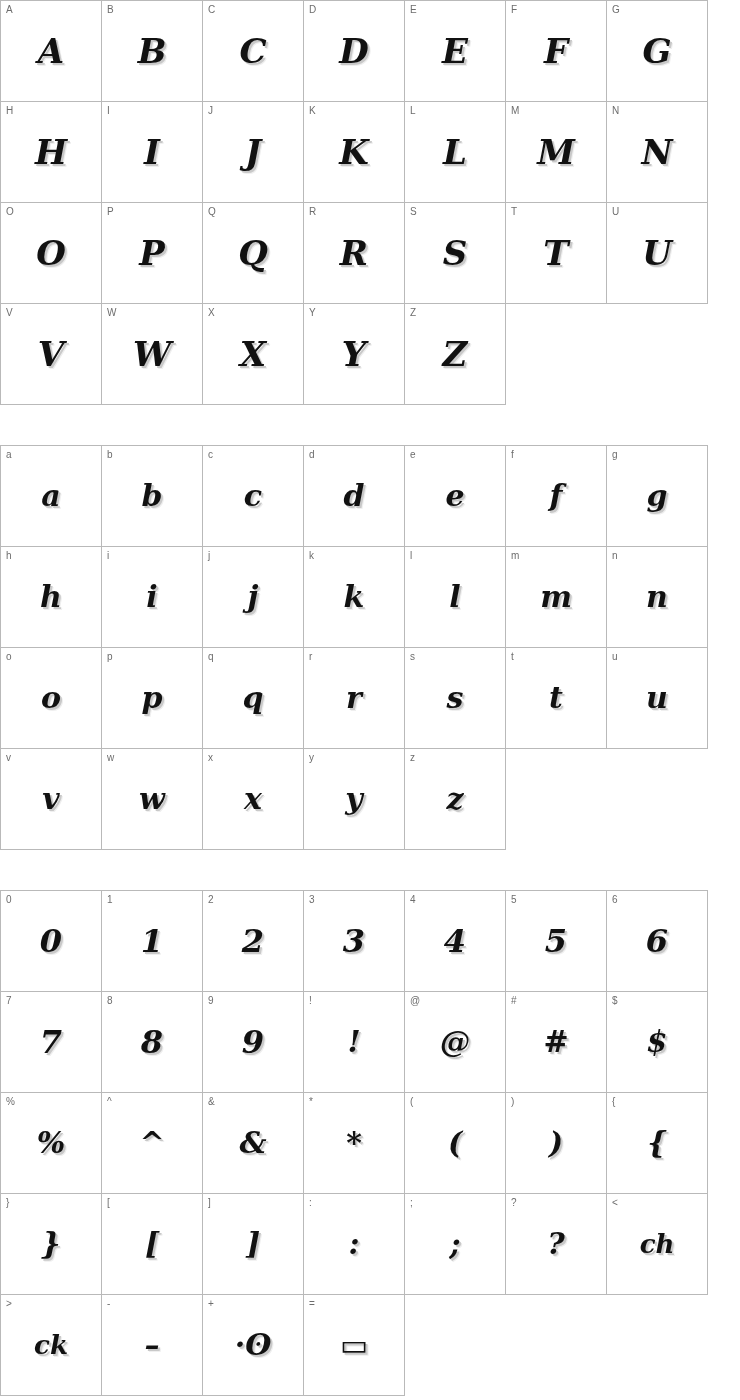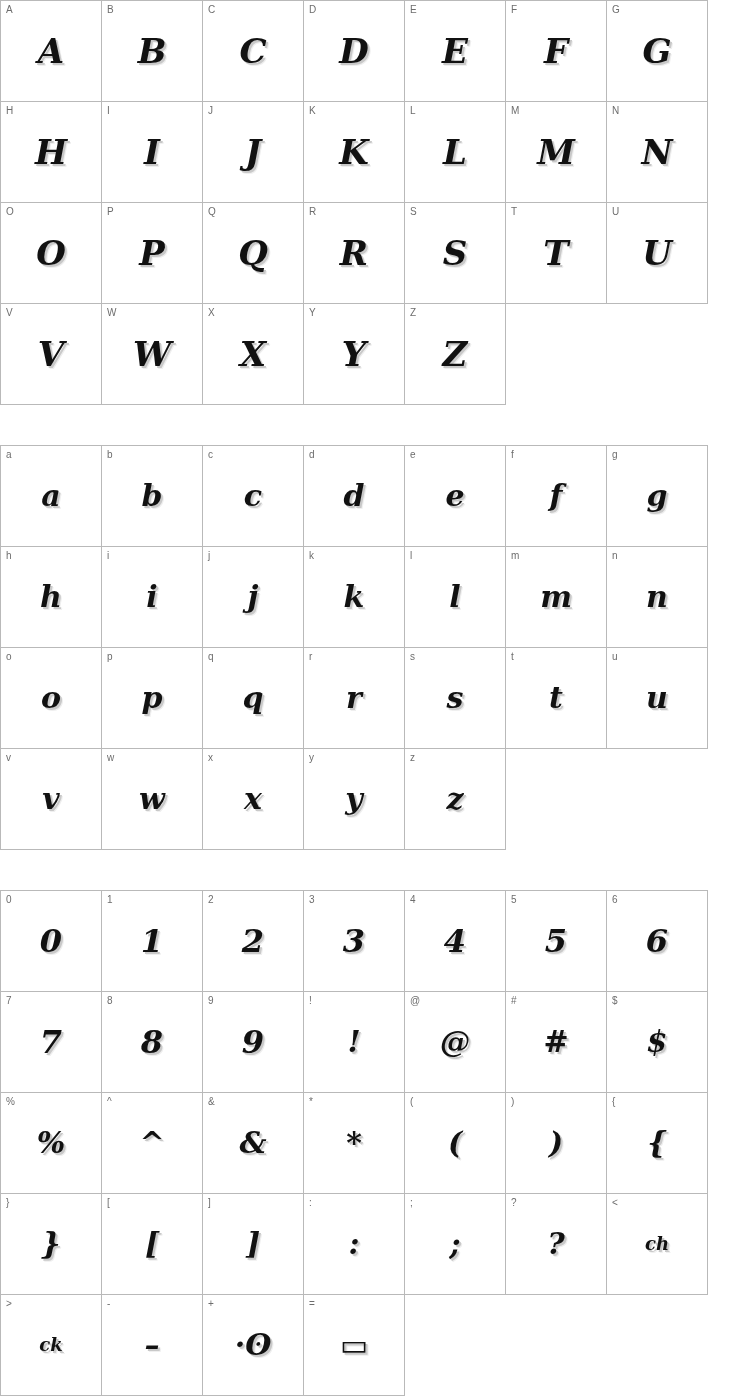--- a/index.html
+++ b/index.html
@@ -65,21 +65,21 @@
   .cell-glyph.lower {
     font-size: 30px;
   }
   .cell-glyph.digit {
     font-size: 32px;
   }
   .cell-glyph.punct {
     font-size: 30px;
   }
   .cell-glyph.lig {
-    font-size: 18px;
+    font-size: 26px;
   }
   .block-gap {
     height: 40px;
   }
   .block {
     padding-left: 0;
   }
 </style>
 </head>
 <body>

